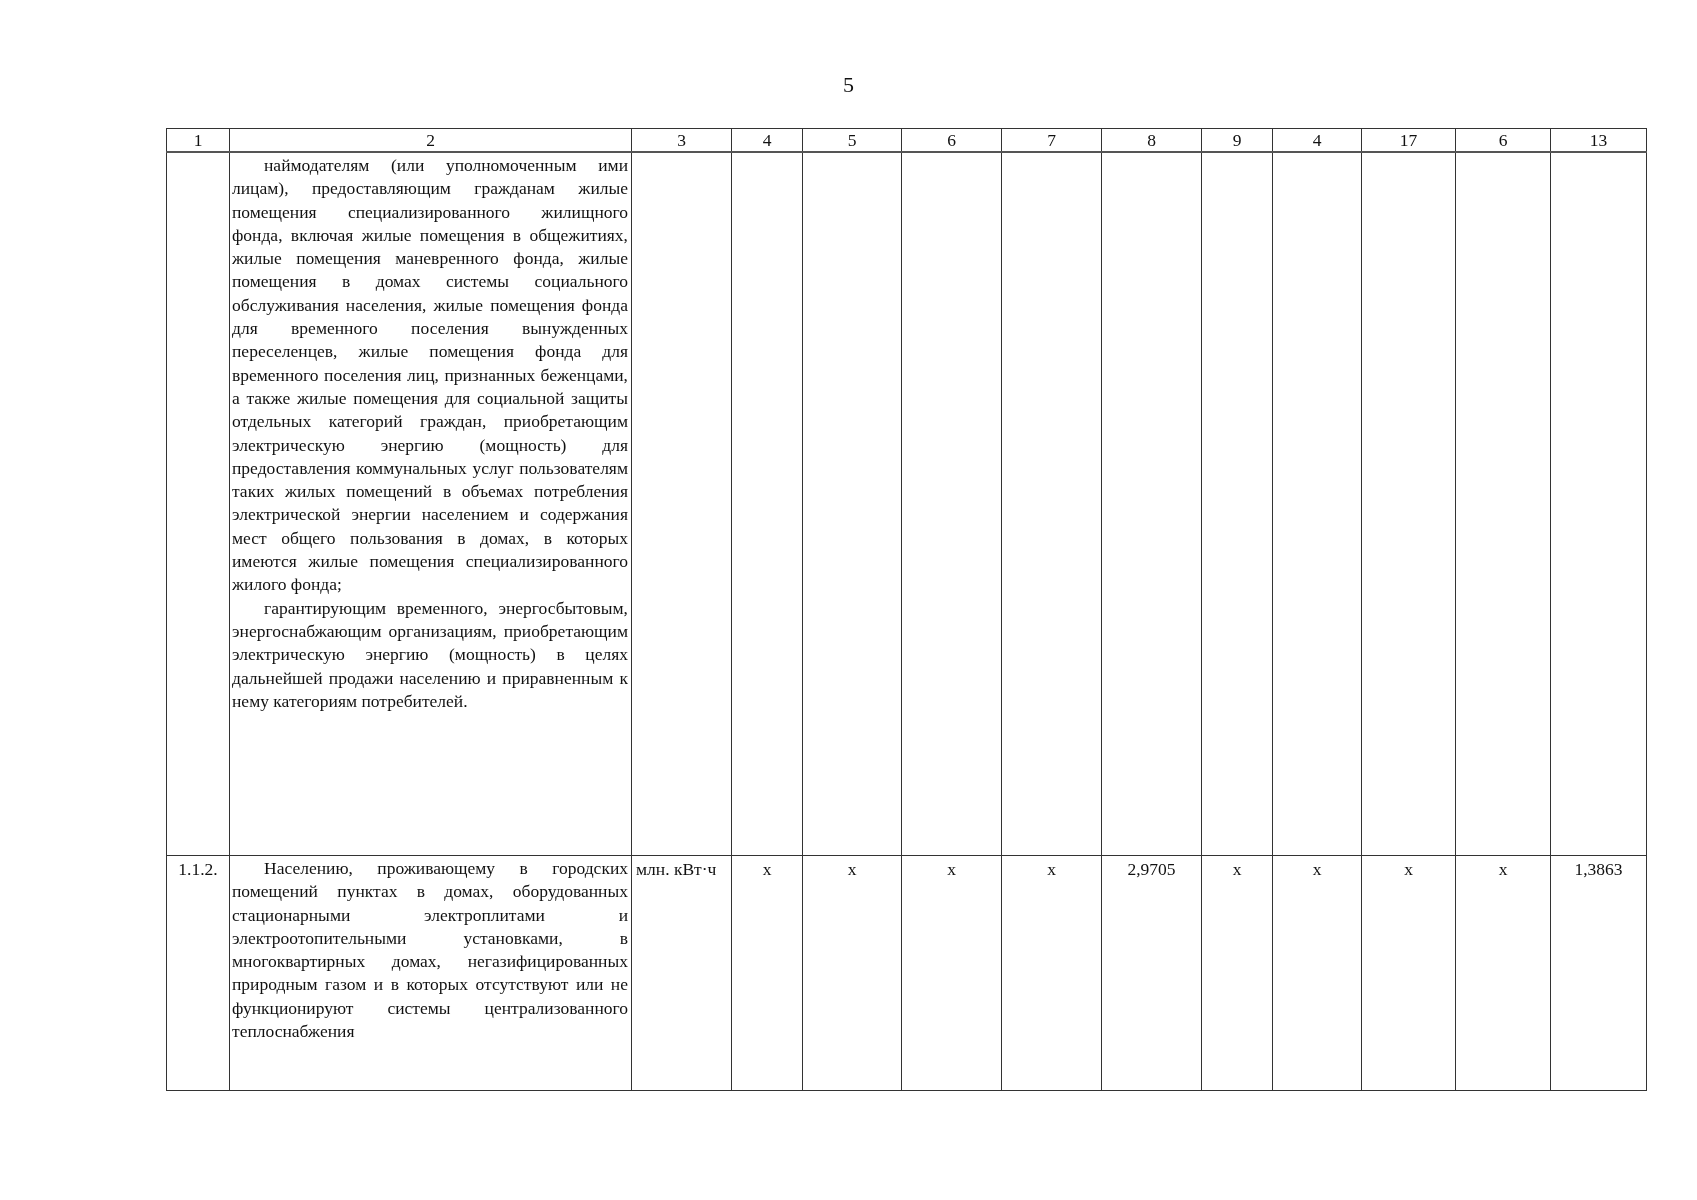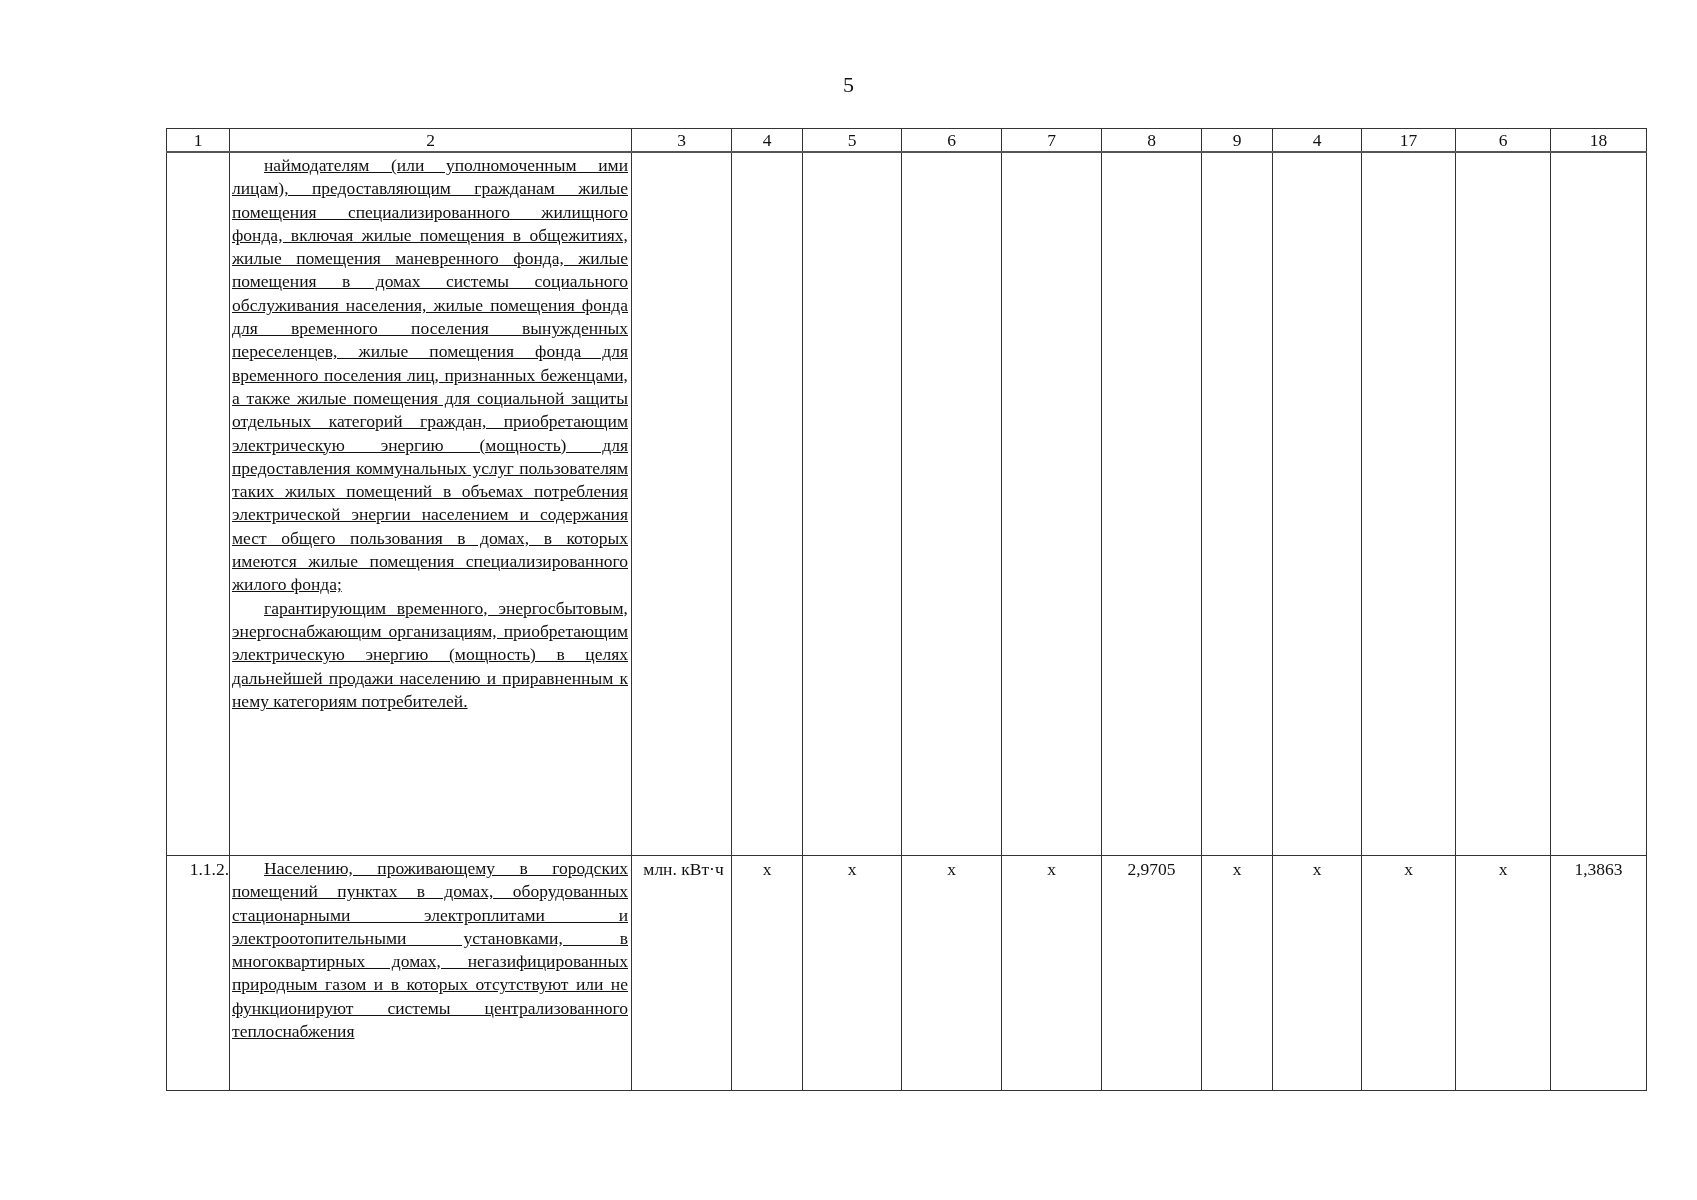--- a/index.html
+++ b/index.html
@@ -40,38 +40,37 @@
       vertical-align: top;
     }
     table.doc-table tr.header-row td {
       height: 22px;
       text-align: center;
       vertical-align: middle;
       line-height: 22px;
       border-bottom: 2.5px solid #555555;
     }
     td.num {
-      text-align: right;
+      text-align: center;
       padding-top: 2px !important;
     }
     td.desc {
       padding: 1px 3px 0 2px !important;
       text-align: justify;
     }
     .para {
       display: block;
       text-align: justify;
       text-align-last: left;
-      text-decoration: underline;
     }
     .para.indent {
       text-indent: 32px;
     }
     td.unit {
-      text-align: center;
+      text-align: left;
       padding-left: 4px !important;
       padding-top: 2px !important;
       white-space: nowrap;
       font-size: 17px;
     }
     td.val {
       text-align: center;
       padding-top: 2px !important;
     }
     tr.row-cont td { height: 700px; }
@@ -105,21 +104,21 @@
     <td>3</td>
     <td>4</td>
     <td>5</td>
     <td>6</td>
     <td>7</td>
     <td>8</td>
     <td>9</td>
     <td>4</td>
     <td>17</td>
     <td>6</td>
-    <td>18</td>
+    <td>13</td>
   </tr>
 
   <tr class="row-cont">
     <td class="num"></td>
     <td class="desc">
       <span class="para indent">наймодателям (или уполномоченным ими лицам), предоставляющим гражданам жилые помещения специализированного жилищного фонда, включая жилые помещения в общежитиях, жилые помещения маневренного фонда, жилые помещения в домах системы социального обслуживания населения, жилые помещения фонда для временного поселения вынужденных переселенцев, жилые помещения фонда для временного поселения лиц, признанных беженцами, а также жилые помещения для социальной защиты отдельных категорий граждан, приобретающим электрическую энергию (мощность) для предоставления коммунальных услуг пользователям таких жилых помещений в объемах потребления электрической энергии населением и содержания мест общего пользования в домах, в которых имеются жилые помещения специализированного жилого фонда;</span>
       <span class="para indent">гарантирующим временного, энергосбытовым, энергоснабжающим организациям, приобретающим электрическую энергию (мощность) в целях дальнейшей продажи населению и приравненным к нему категориям потребителей.</span>
     </td>
     <td class="unit"></td>
     <td class="val"></td>

